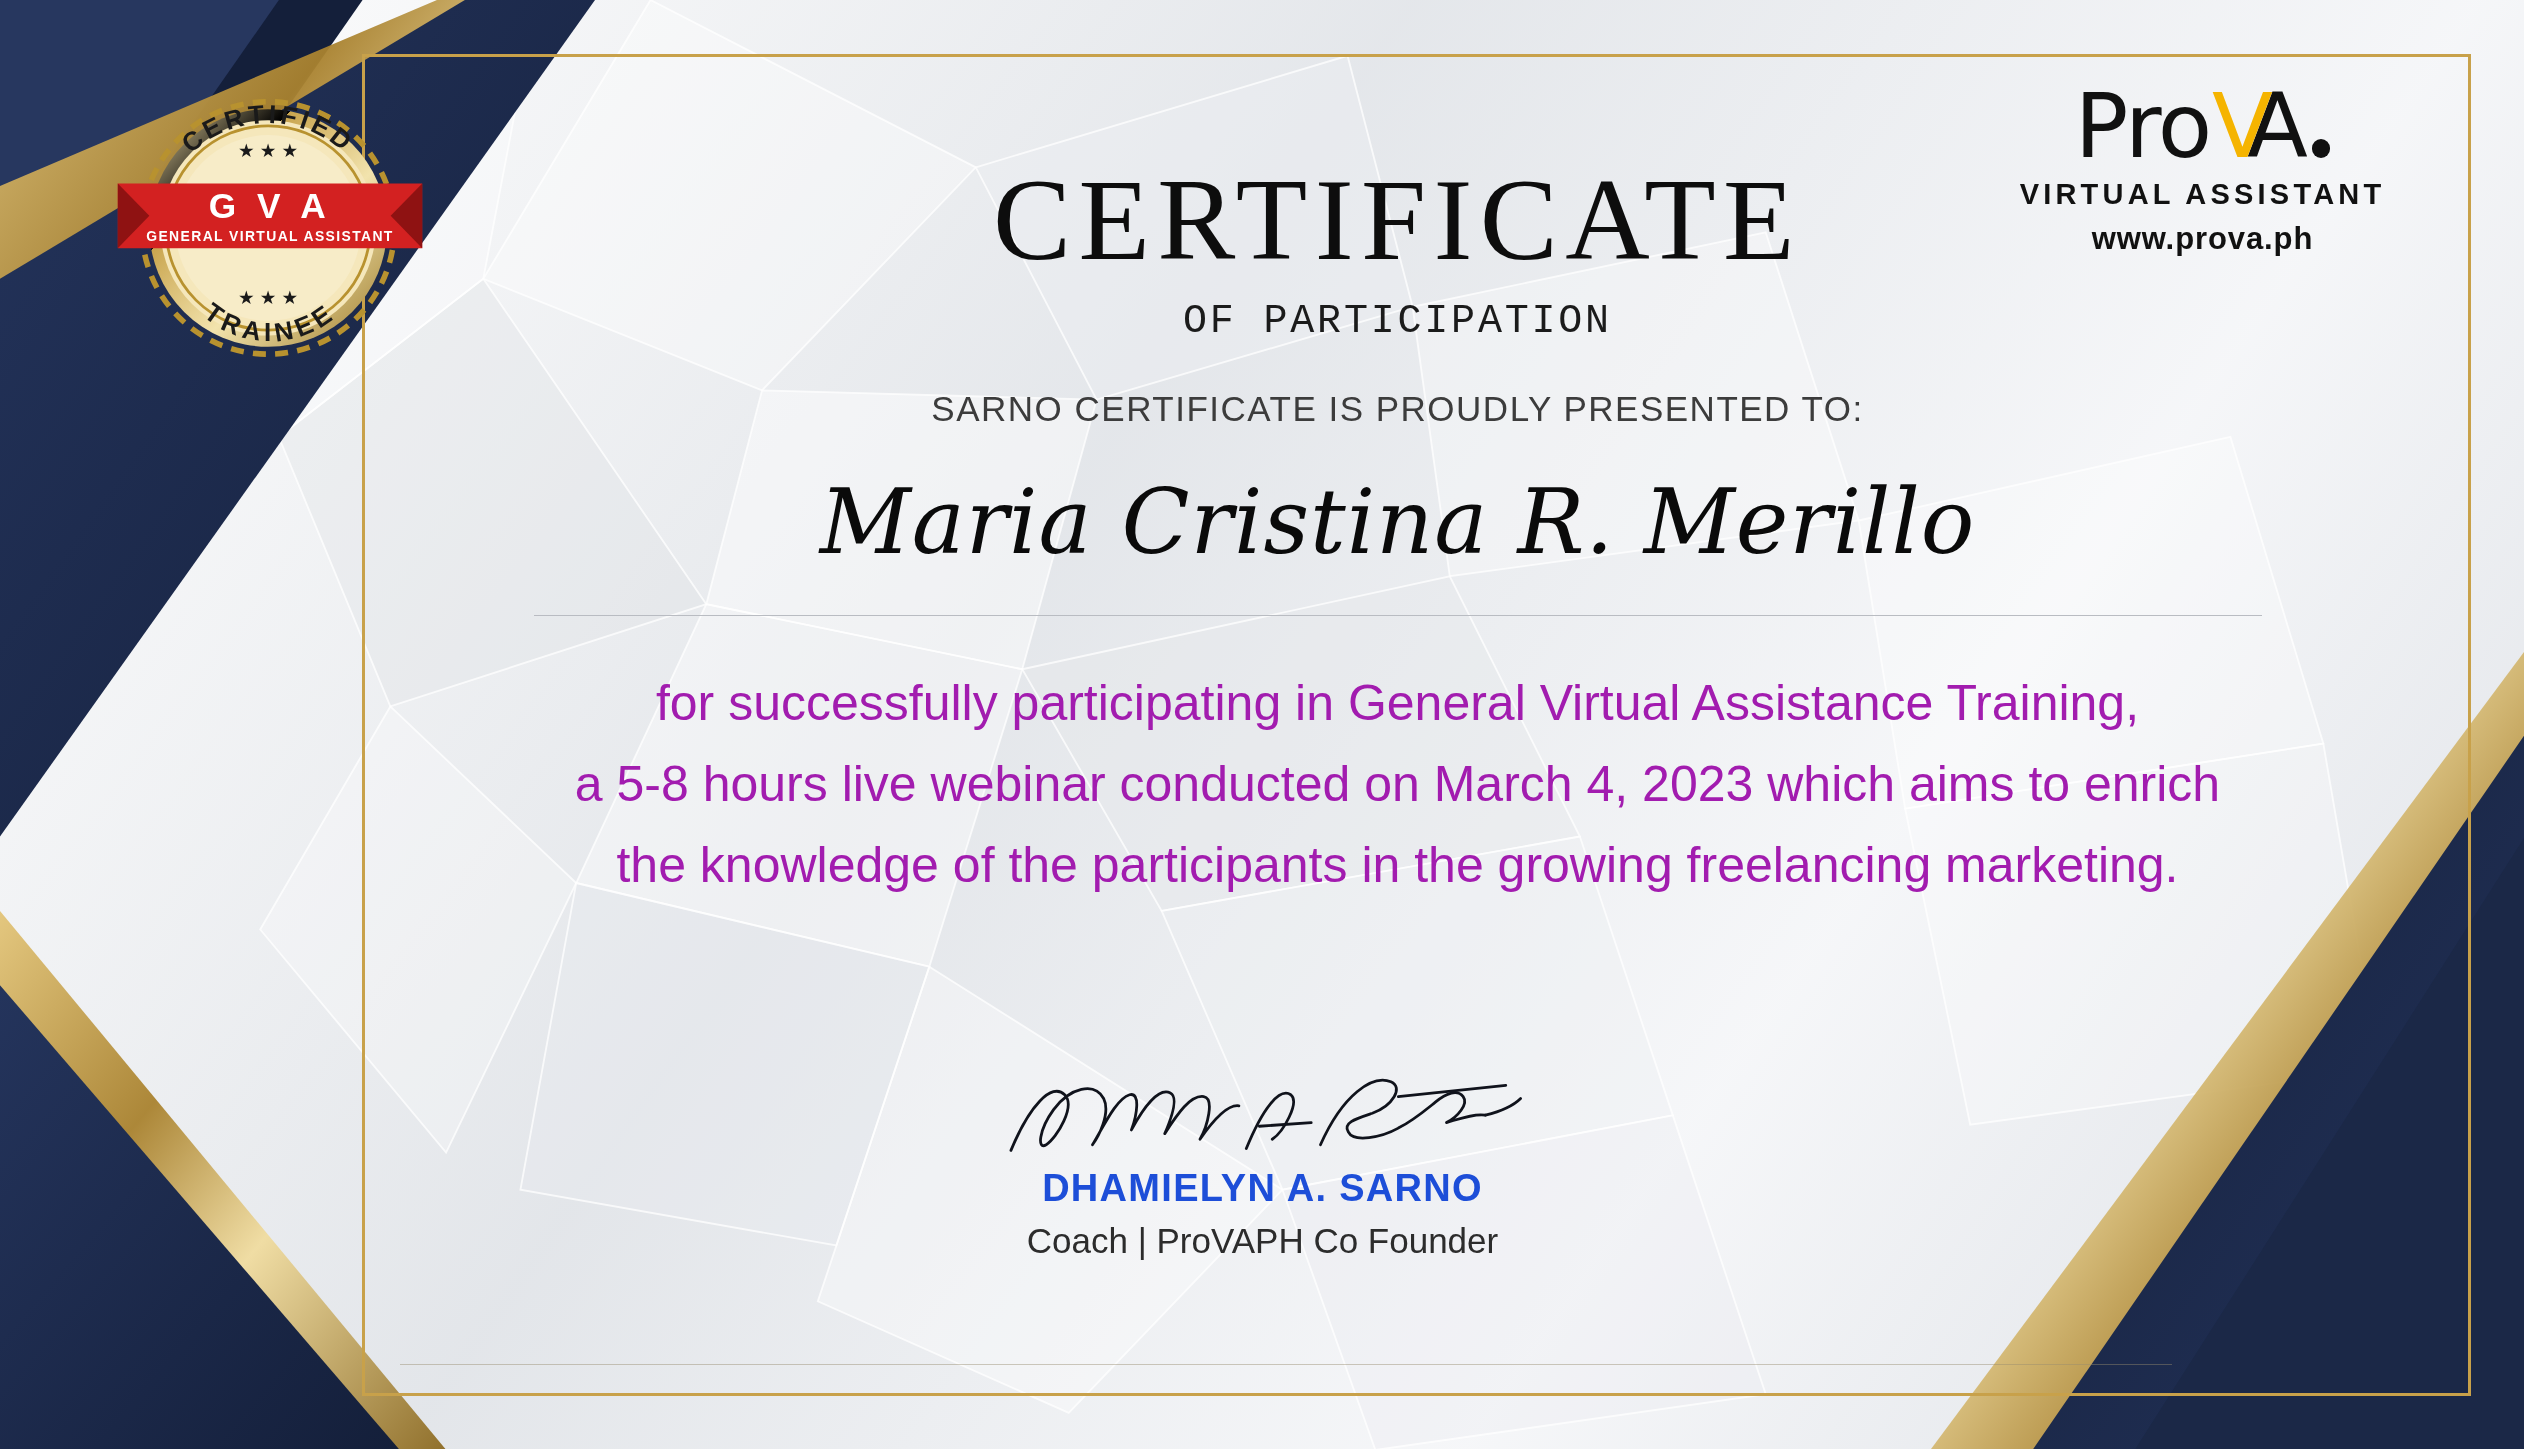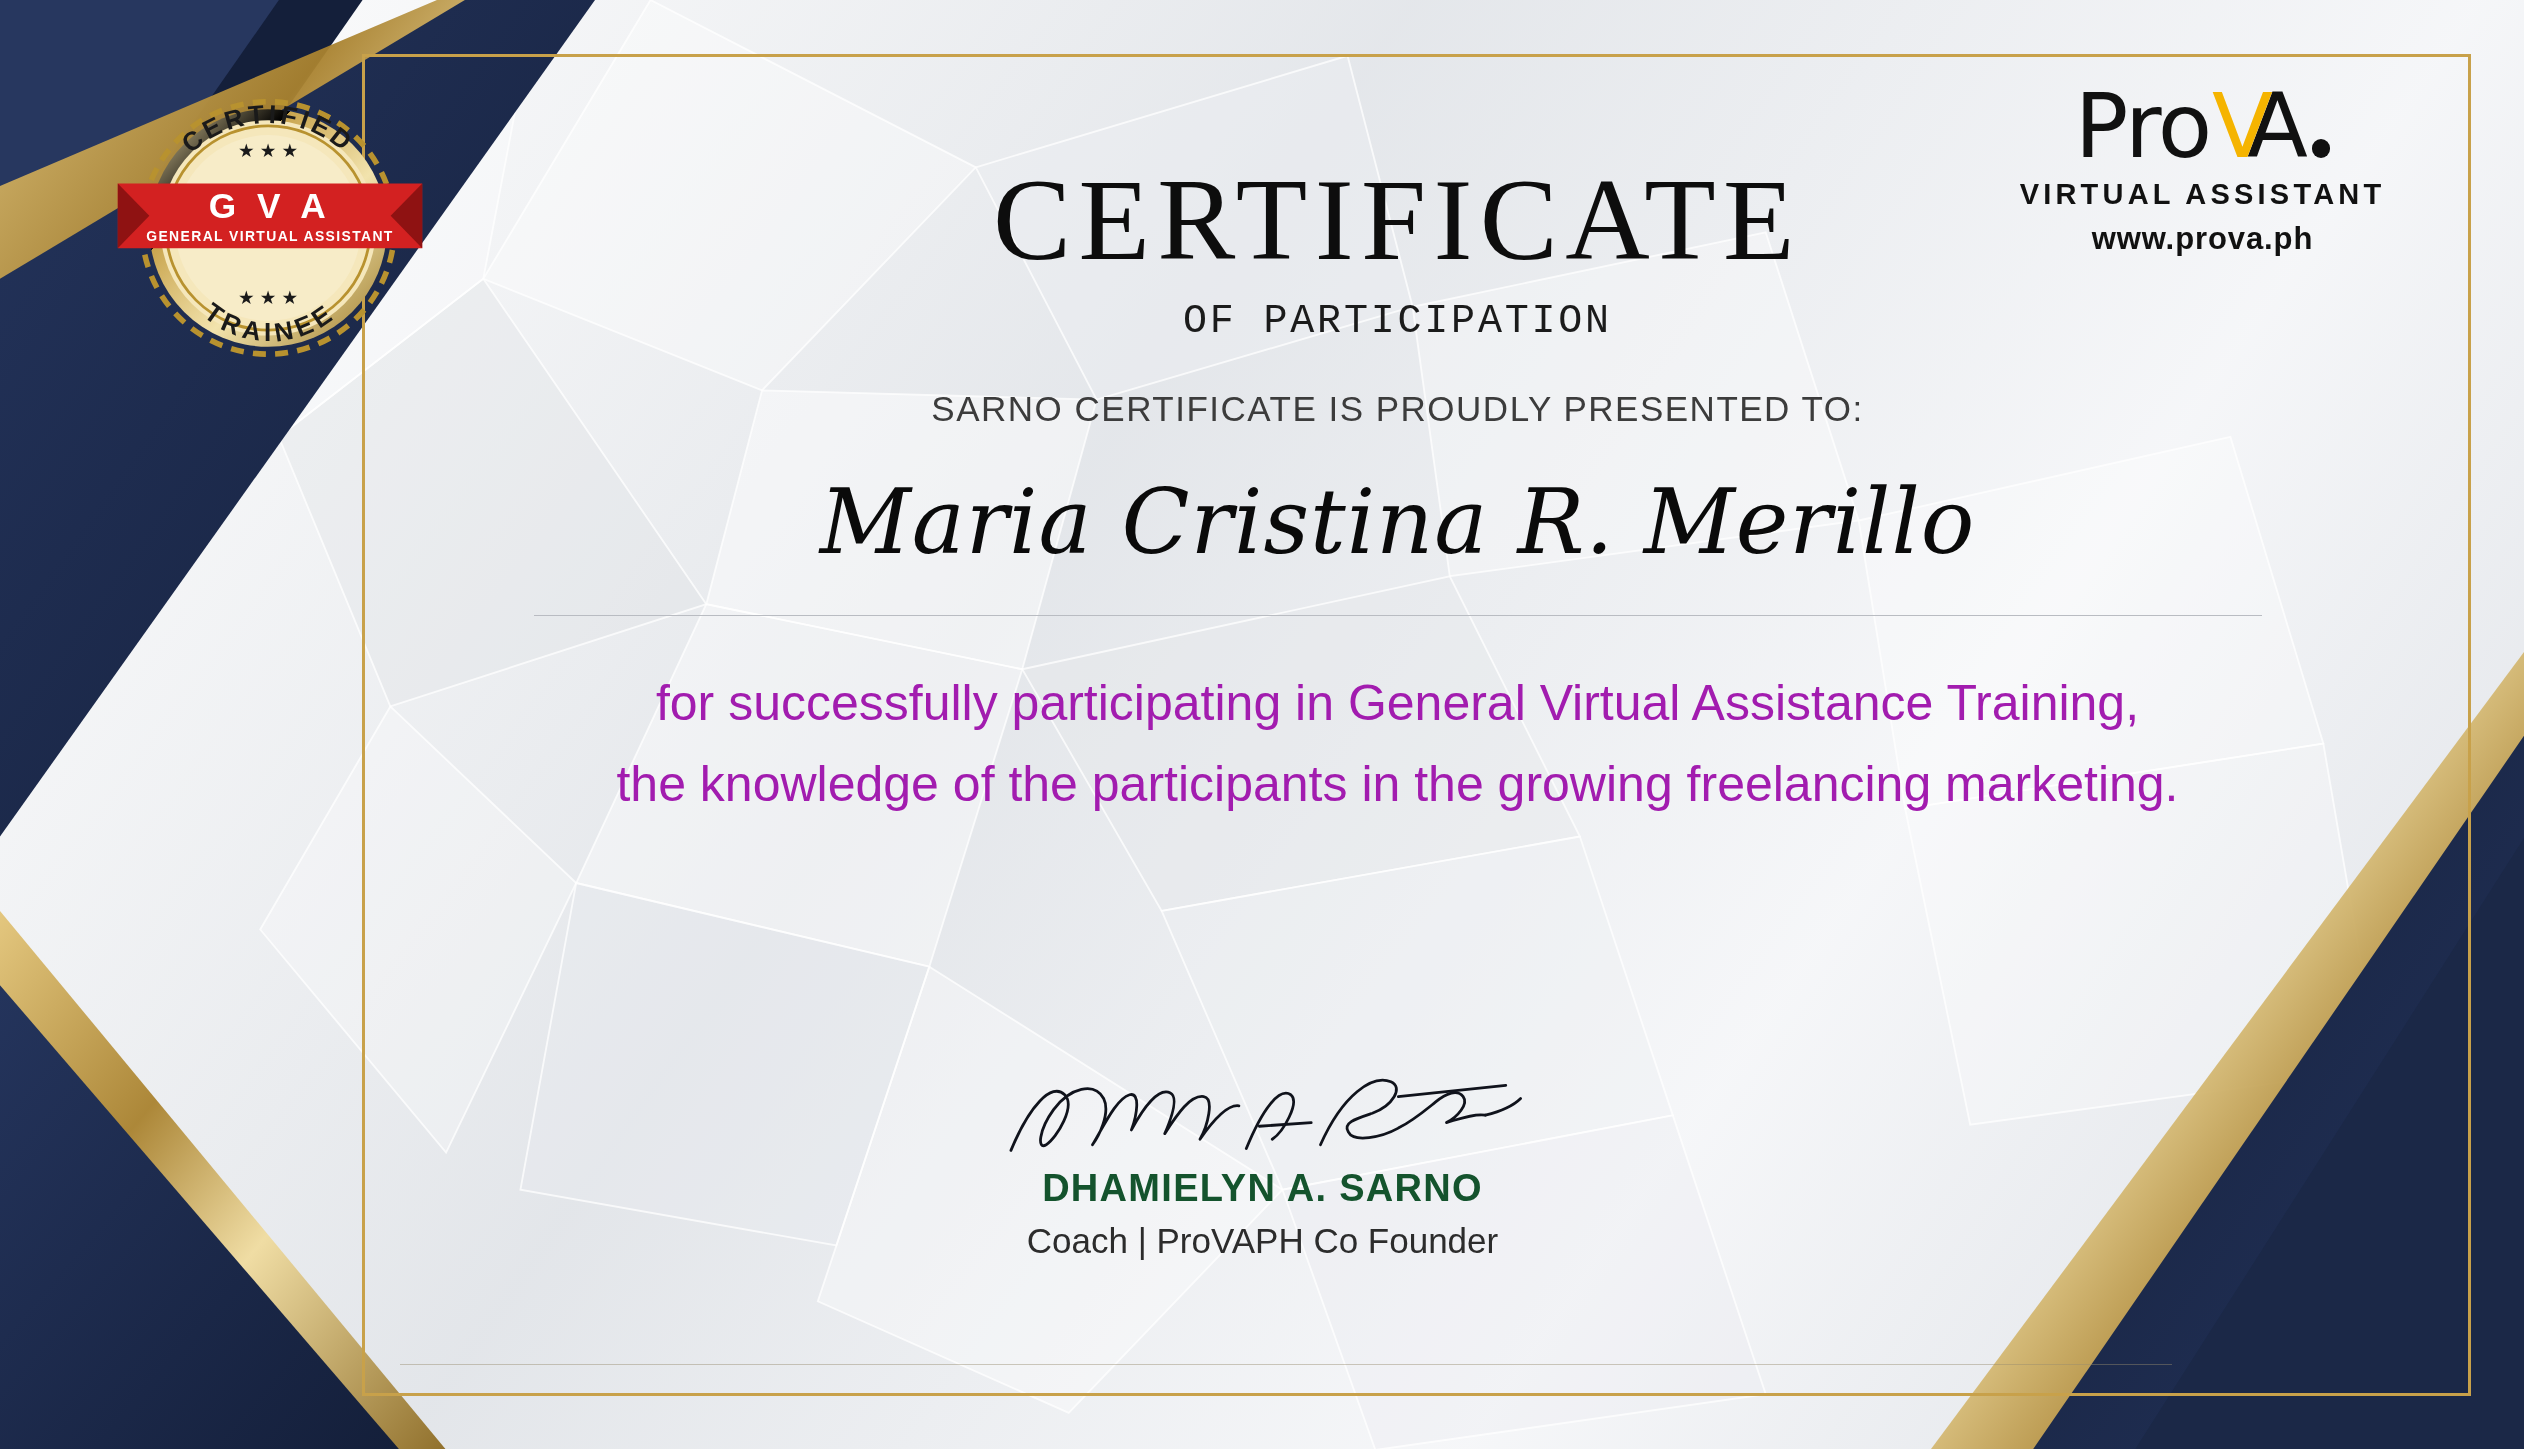--- a/index.html
+++ b/index.html
@@ -169,21 +169,21 @@
     top: 1041px;
     width: 836px;
     text-align: center;
   }
   .signature-img { height: 139px; margin-bottom: -13px; }
   .signature-img svg { width: 558px; height: 139px; }
   .sign-name {
     font-size: 38px;
     font-weight: 700;
     letter-spacing: 1.3px;
-    color: #14532d;
+    color: #1d4ed8;
   }
   .sign-role {
     font-size: 35px;
     margin-top: 11px;
     color: #2c2c2c;
   }
 
   
   .bottom-rule {
     position: absolute;
@@ -324,20 +324,21 @@
   </div>
 
   <div class="content">
     <div class="title">CERTIFICATE</div>
     <div class="subtitle">OF PARTICIPATION</div>
     <div class="presented">SARNO CERTIFICATE IS PROUDLY PRESENTED TO:</div>
     <div class="recipient">Maria Cristina R. Merillo</div>
     <div class="divider"></div>
     <div class="body-text">
       <div>for successfully participating in General Virtual Assistance Training,</div>
+      <div>a 5-8 hours live webinar conducted on March 4, 2023  which aims to enrich</div>
       <div>the knowledge of the participants in the growing freelancing marketing.</div>
     </div>
   </div>
 
   <div class="signature-block">
     <div class="signature-img">
       <svg viewBox="0 0 600 150">
         <g fill="none" stroke="#10131c" stroke-width="3" stroke-linecap="round" stroke-linejoin="round">
           <path d="M28,118 C48,70 72,44 86,58 C98,70 78,104 66,112 C56,118 58,96 74,74 C92,50 118,44 128,62 C136,78 122,104 116,112 C128,92 142,62 156,58 C168,55 164,80 158,96 C172,70 188,50 200,56 C210,61 200,86 194,100 C208,78 222,58 236,60 C248,62 240,92 232,106 C246,86 262,68 274,70"></path>
           <path d="M282,116 C300,72 318,50 330,58 C340,66 322,98 310,106"></path>

